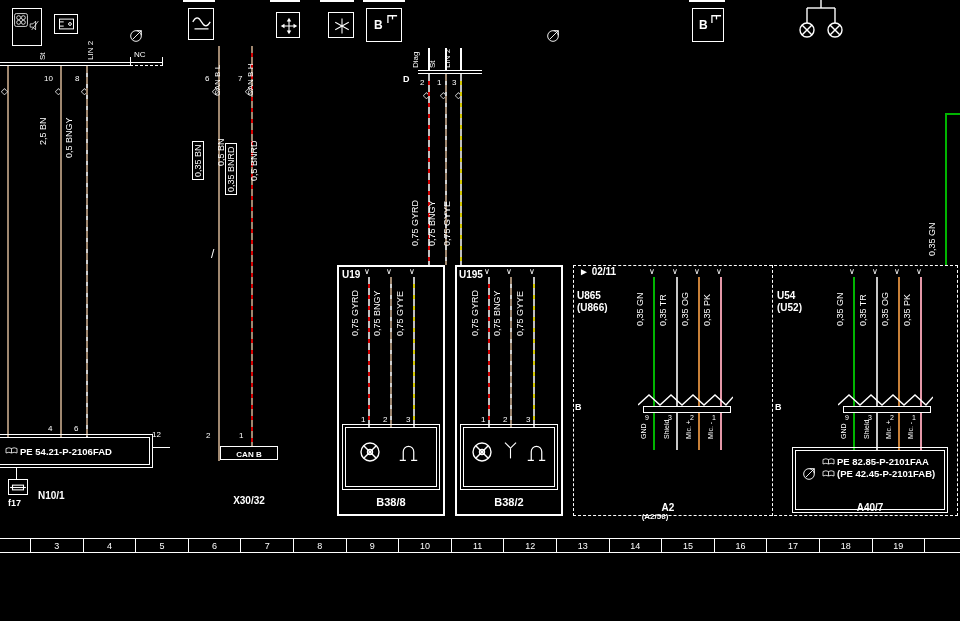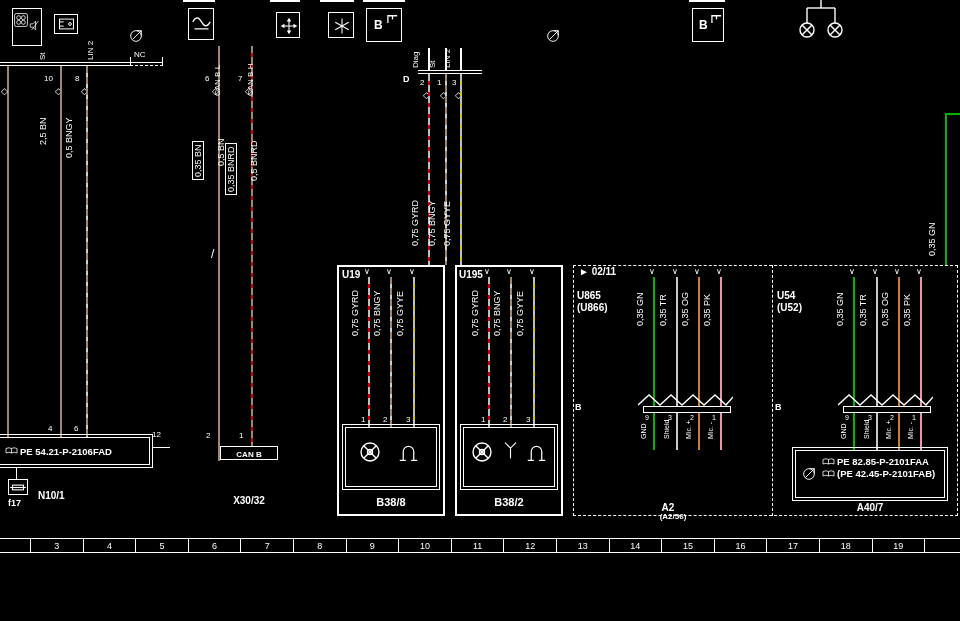--- a/index.html
+++ b/index.html
@@ -334,21 +334,21 @@
   <span class="l f7" style="left:712px;top:414px">1</span>
   <span class="l f7 v" style="left:648px;top:431px">GND</span>
   <span class="l f7 v" style="left:671px;top:431px">Shield</span>
   <span class="l f7 v" style="left:693px;top:431px">Mic. +</span>
   <span class="l f7 v" style="left:715px;top:431px">Mic. -</span>
   <div class="w gn" style="left:653px;top:413px;height:37px"></div>
   <div class="w tr" style="left:676px;top:413px;height:37px"></div>
   <div class="w og" style="left:698px;top:413px;height:37px"></div>
   <div class="w pk" style="left:720px;top:413px;height:37px"></div>
   <div class="l b f10 ctr" style="left:593px;top:502px;width:150px">A2</div>
-  <div class="l b f8 ctr" style="left:598px;top:512px;width:150px">(A2/56)</div>
+  <div class="l b f8 ctr" style="left:580px;top:512px;width:150px">(A2/56)</div>
 
   <span class="l f8" style="left:849px;top:267px">∨</span>
   <span class="l f8" style="left:872px;top:267px">∨</span>
   <span class="l f8" style="left:894px;top:267px">∨</span>
   <span class="l f8" style="left:916px;top:267px">∨</span>
   <div class="w gn" style="left:853px;top:277px;height:130px"></div>
   <div class="w tr" style="left:876px;top:277px;height:130px"></div>
   <div class="w og" style="left:898px;top:277px;height:130px"></div>
   <div class="w pk" style="left:920px;top:277px;height:130px"></div>
   <span class="l v" style="left:845px;top:316px">0,35 GN</span>
@@ -365,21 +365,21 @@
   <span class="l f7" style="left:890px;top:414px">2</span>
   <span class="l f7" style="left:912px;top:414px">1</span>
   <span class="l f7 v" style="left:848px;top:431px">GND</span>
   <span class="l f7 v" style="left:871px;top:431px">Shield</span>
   <span class="l f7 v" style="left:893px;top:431px">Mic. +</span>
   <span class="l f7 v" style="left:915px;top:431px">Mic. -</span>
   <div class="w gn" style="left:853px;top:413px;height:37px"></div>
   <div class="w tr" style="left:876px;top:413px;height:37px"></div>
   <div class="w og" style="left:898px;top:413px;height:37px"></div>
   <div class="w pk" style="left:920px;top:413px;height:37px"></div>
-  <div class="bx2" style="left:795px;top:450px;width:150px;height:48px">
+  <div class="bx2" style="left:795px;top:450px;width:150px;height:60px">
     <svg class="ic" style="left:5px;top:15px;width:16px;height:16px">
         <use href="#sym-circarrow"></use>
       </svg>
     <div class="pelines">
       <div class="peline"><svg class="bki">
             <use href="#sym-book"></use>
           </svg><span>PE 82.85-P-2101FAA</span></div>
       <div class="peline"><svg class="bki">
             <use href="#sym-book"></use>
           </svg><span>(PE 42.45-P-2101FAB)</span></div>

